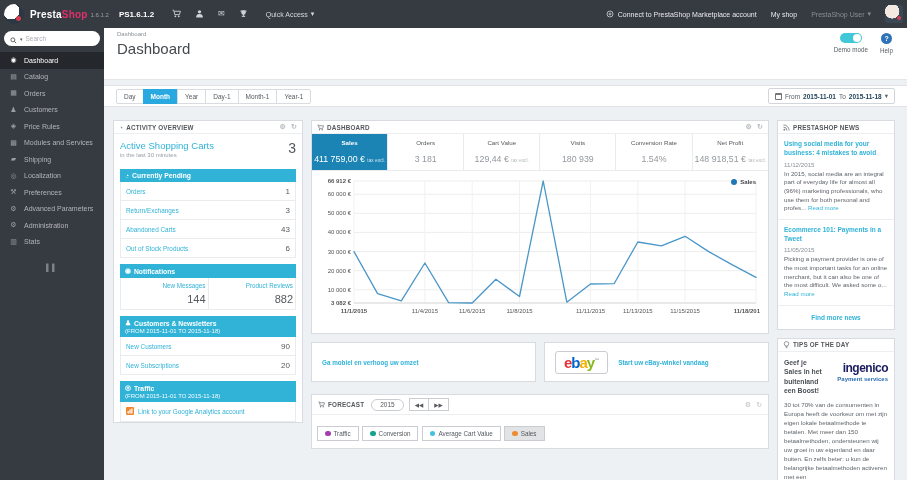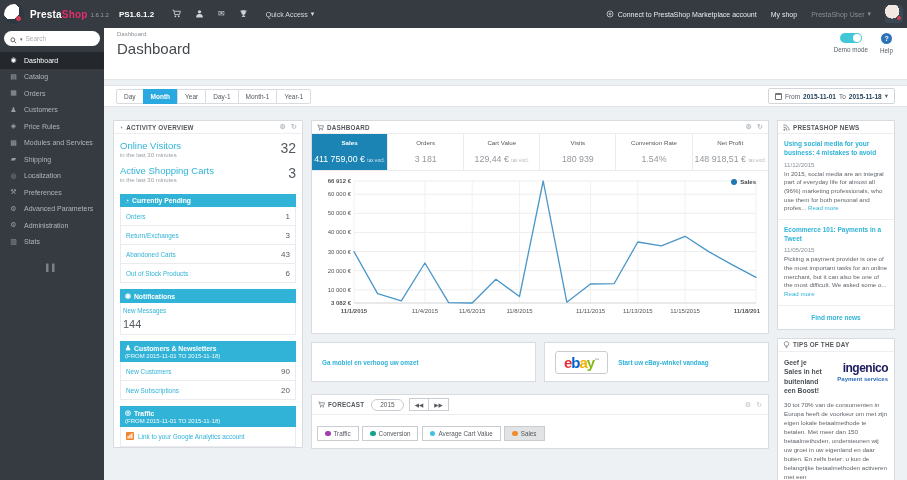--- a/index.html
+++ b/index.html
@@ -69,21 +69,21 @@
   .bigl{font-size:9.5px;color:#30b3d7;cursor:pointer}
   .bigsub{font-size:6px;color:#9aa0a5;margin:1px 0 5px 0}
   .bigv{font-size:14px;color:#55595e;font-weight:300}
   .bh{background:#30b3d7;color:#fff;padding:3px 5px;margin-top:6px}
   .bh .bht{font-size:6.8px;font-weight:bold;display:flex;align-items:center;gap:3px}
   .bh .bhsub{font-size:6px;opacity:.95;margin-top:1px}
   .vr{display:flex;justify-content:space-between;align-items:center;border:1px solid #e9ebee;border-top:none;padding:4.5px 5px}
   .vrl{font-size:6.4px;color:#30b3d7;cursor:pointer}
   .vrv{font-size:8px;color:#55595e}
   .twocell{display:flex;border:1px solid #e9ebee;border-top:none}
-  .cell{flex:1;text-align:left;padding:4px 2px}
+  .cell{flex:1;text-align:right;padding:4px 2px}
   .cell+.cell{border-left:1px solid #e9ebee}
   .celll{font-size:6.3px;color:#30b3d7;cursor:pointer}
   .cellv{font-size:11px;color:#55595e;margin-top:4px}
   .galink{display:flex;align-items:center;gap:4px;border:1px solid #e9ebee;border-top:none;padding:5px;font-size:6.4px;color:#30b3d7;cursor:pointer}
   
   .stats{display:flex;border-bottom:1px solid #e9ebee}
   .stat{flex:1;text-align:center;padding:5px 2px 6px 2px;border-right:1px solid #e9ebee;cursor:pointer}
   .stat:last-child{border-right:none}
   .statl{font-size:6.2px;color:#54585c}
   .statv{font-size:8.8px;color:#94999e;margin-top:8px;white-space:nowrap}
@@ -282,27 +282,20 @@
         <div class="phead">
           <span class="phic">◔</span>
           <span>ACTIVITY OVERVIEW</span>
             <span class="sp"></span>
           <span class="hic">⚙</span>
           <span class="hic">↻</span>
         </div>
         <div class="abody">
           <div class="bigm">
             <div>
-                <div class="bigl">Online Visitors</div>
-                 <div class="bigsub">in the last 30 minutes</div>
-              </div>
-            <div class="bigv">32</div>
-          </div>
-          <div class="bigm">
-            <div>
                 <div class="bigl">Active Shopping Carts</div>
                  <div class="bigsub">in the last 30 minutes</div>
               </div>
             <div class="bigv">3</div>
           </div>
 
           <div class="bh">
             <div class="bht">
                 <span>◔</span>
                 <span>Currently Pending</span>
@@ -328,20 +321,24 @@
           <div class="bh">
             <div class="bht">
                 <span>◉</span>
                 <span>Notifications</span>
               </div>
           </div>
           <div class="twocell">
             <div class="cell">
                 <div class="celll">New Messages</div>
                 <div class="cellv">144</div>
+              </div>
+            <div class="cell">
+                <div class="celll">Product Reviews</div>
+                <div class="cellv">882</div>
               </div>
           </div>
 
           <div class="bh">
             <div class="bht">
                 <span>♟</span>
                 <span>Customers &amp; Newsletters</span>
               </div>
             <div class="bhsub">(FROM 2015-11-01 TO 2015-11-18)</div>
           </div>

